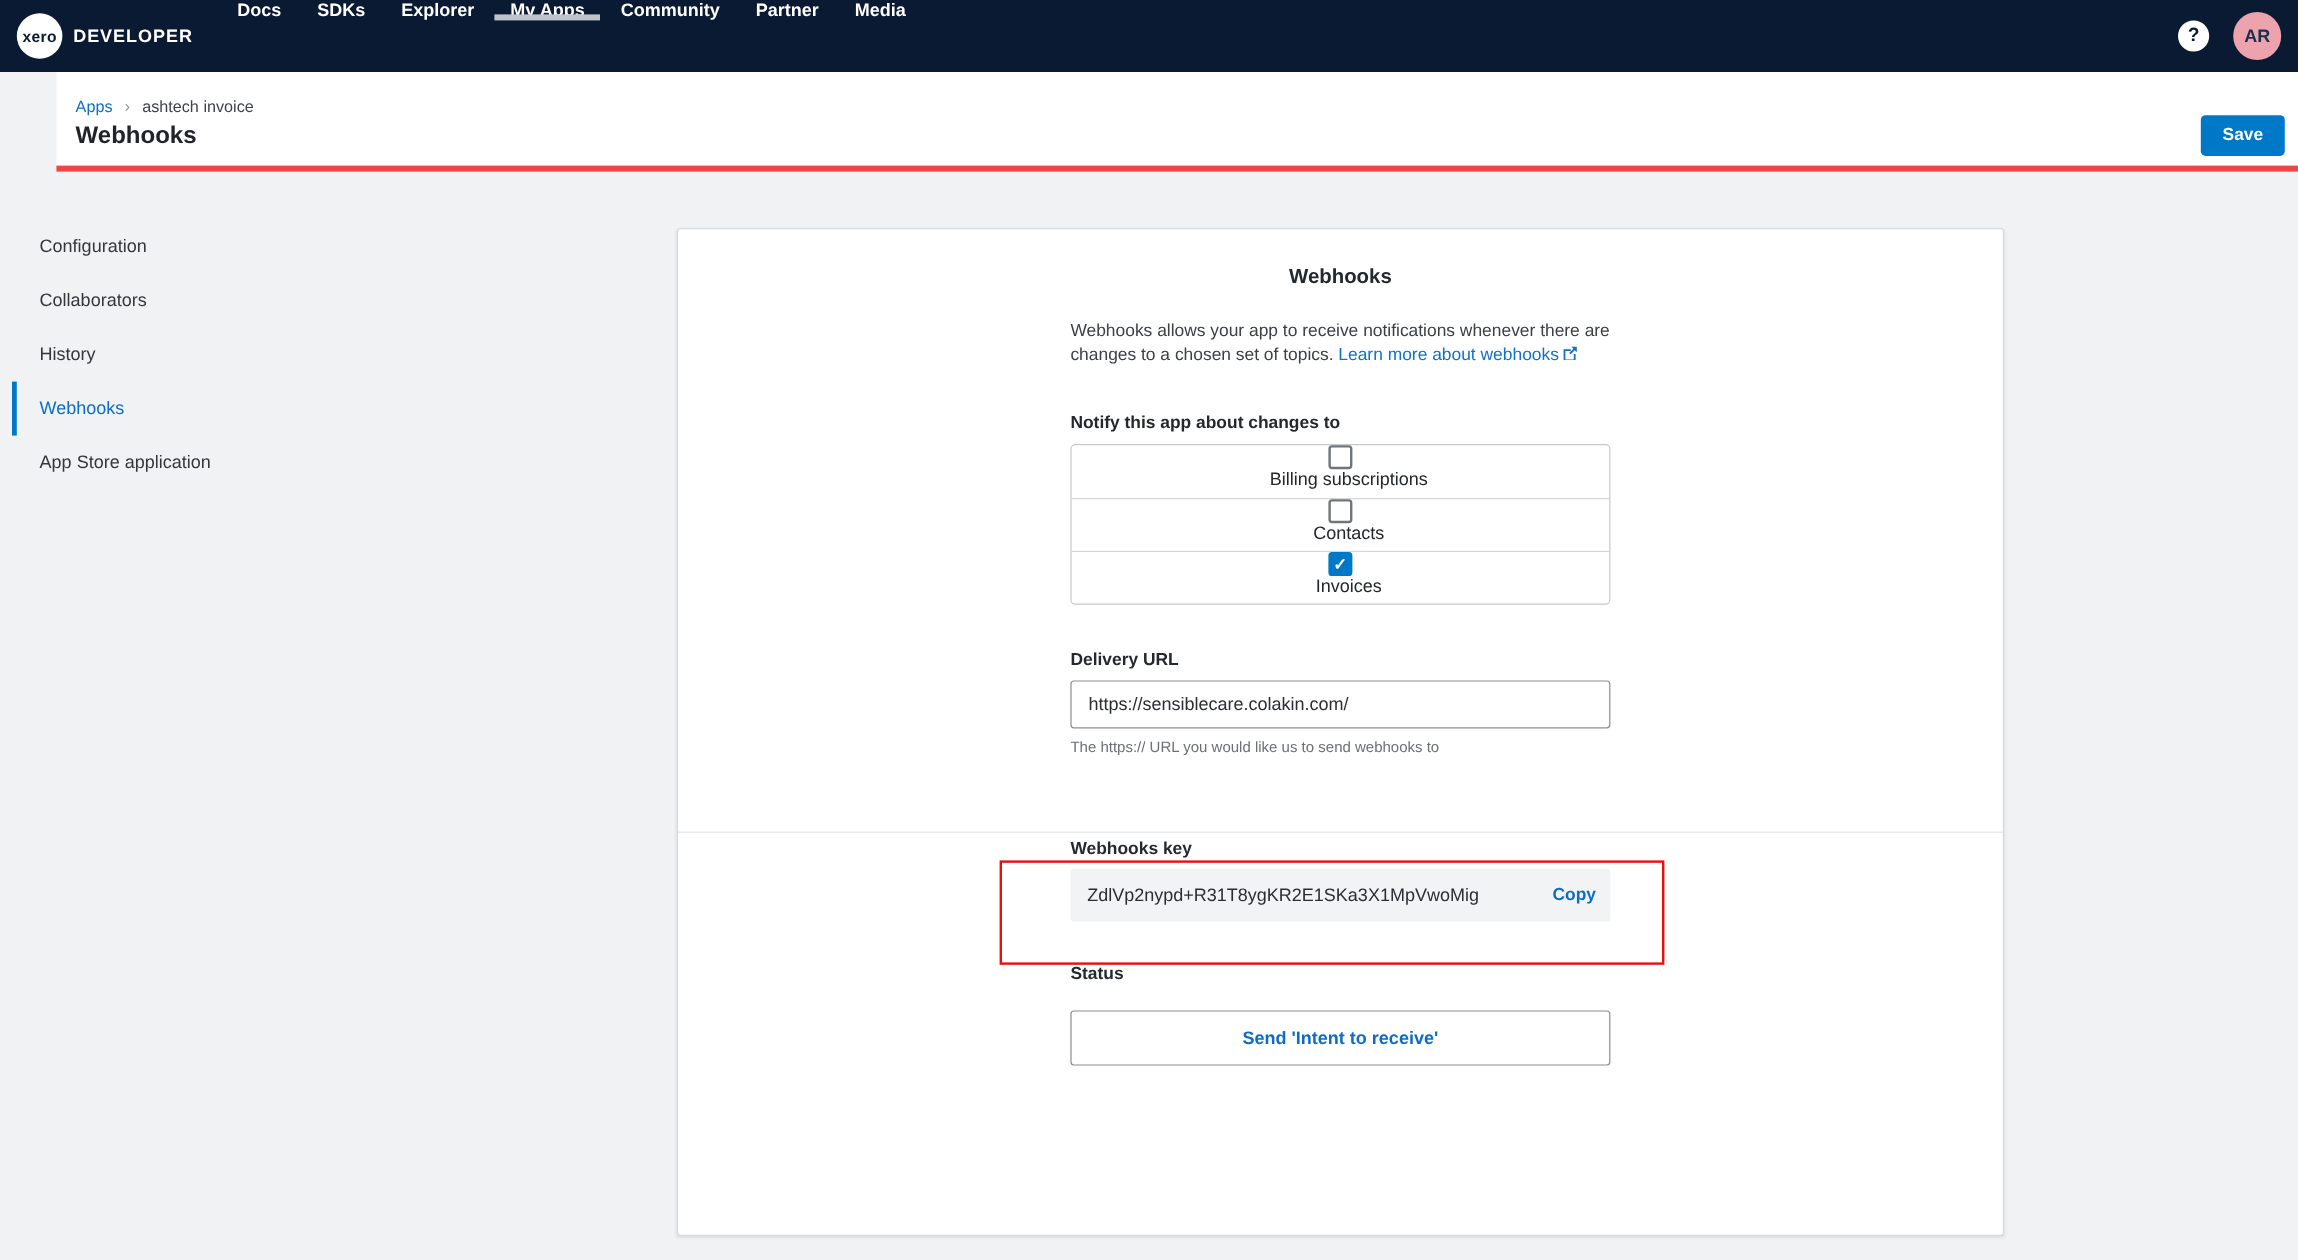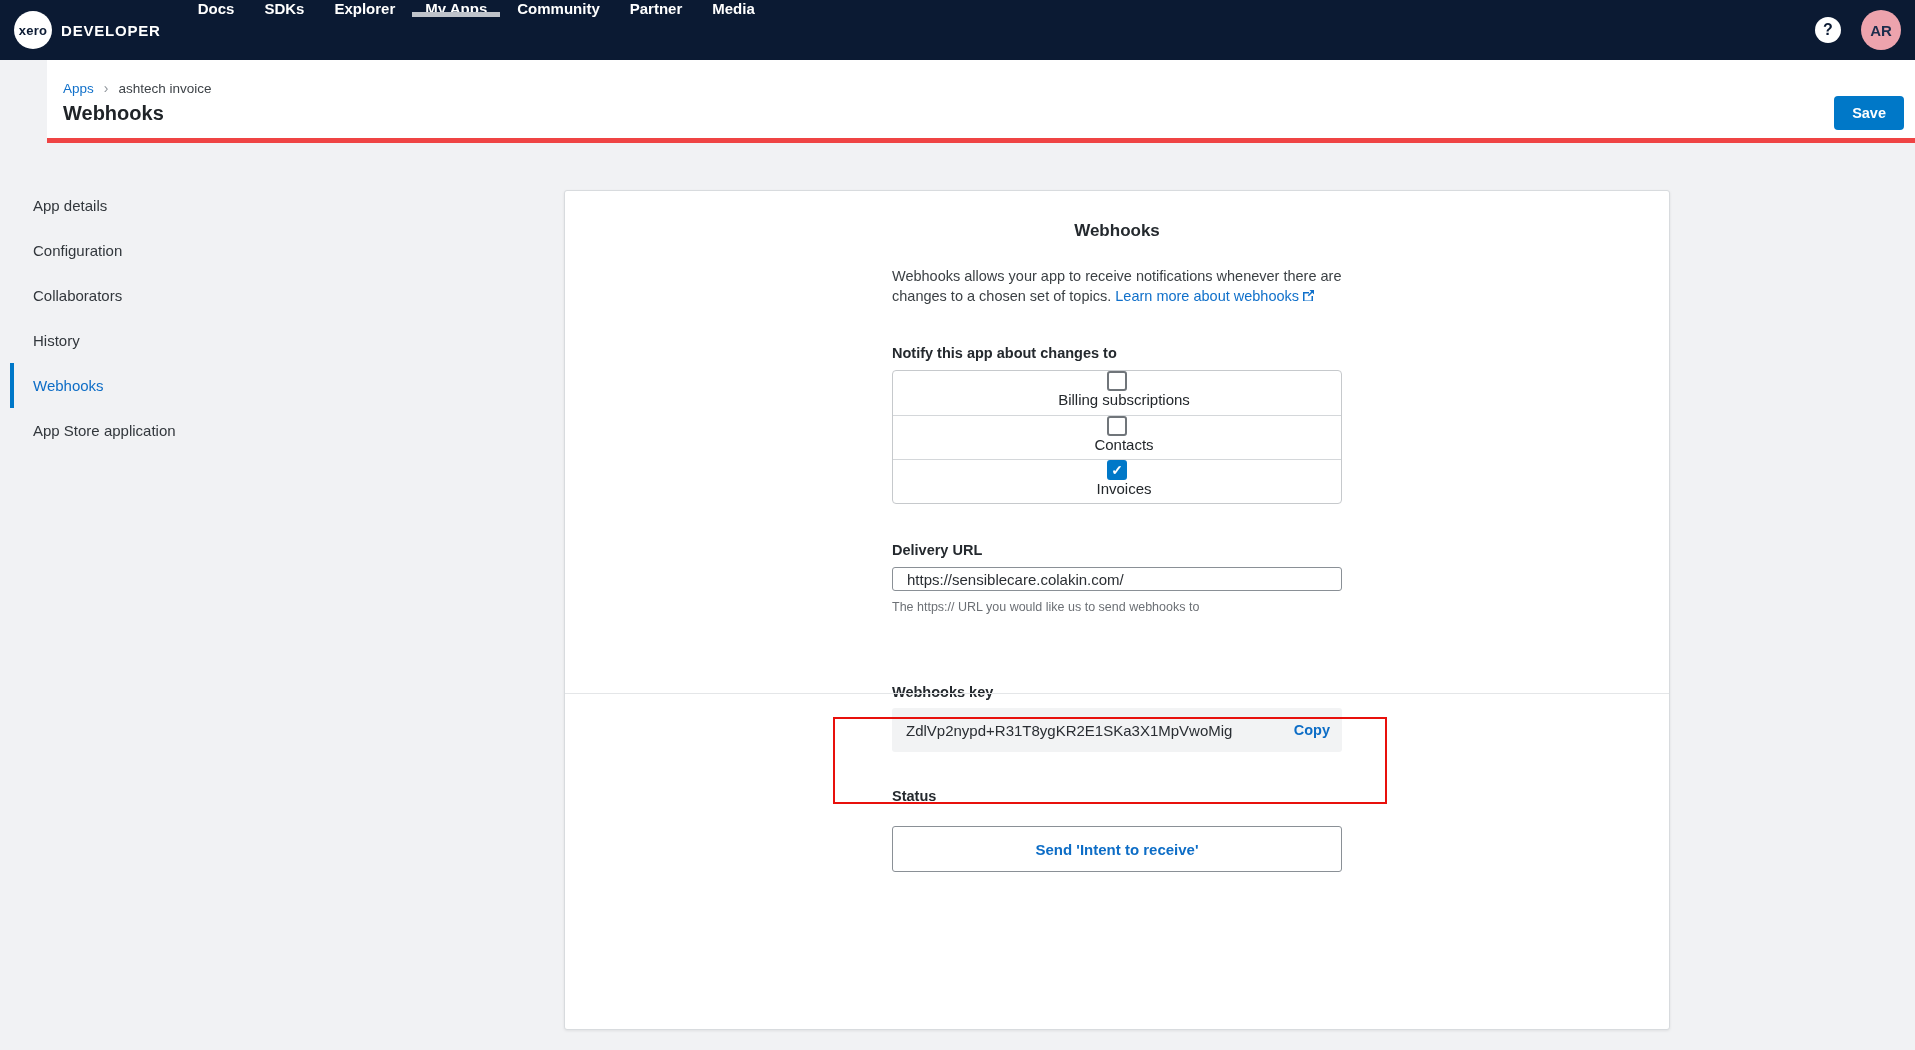--- a/index.html
+++ b/index.html
@@ -97,21 +97,21 @@
   .checkbox {
     width:20px; height:20px; border:2px solid #70757a; border-radius:3px; background:#ffffff;
     display:flex; align-items:center; justify-content:center; cursor:pointer; flex:none;
   }
   .checkbox .check { display:none; color:#ffffff; font-size:14px; font-weight:bold; line-height:1; }
   .checkbox.is-active { background:#0078c8; border-color:#0078c8; }
   .checkbox.is-active .check { display:block; }
   .topic-label { margin-left:14px; font-size:15px; color:#23272b; }
 
   .text-input {
-    margin-top:9px; width:450px; height:24px; border:1px solid #8a9096; border-radius:3px;
+    margin-top:9px; width:450px; height:40px; border:1px solid #8a9096; border-radius:3px;
     padding:0 14px; font-size:15px; color:#2a2e33; background:#ffffff;
     font-family:"Liberation Sans", sans-serif;
   }
   .helper { margin-top:9px; font-size:12.5px; color:#6c7075; }
 
   .card-divider { position:absolute; left:0; top:502px; width:100%; height:1px; background:#e4e6e8; }
 
   .key-label { margin-top:70px; }
   .key-box {
     margin-top:8px; height:44px; background:#f2f3f4; border-radius:3px;
@@ -178,21 +178,20 @@
       <span></span>
         <span></span>
         <span></span>
     </div>
   </div>
 </div>
 
 <div class="content">
 
   <div class="side-nav">
-    <div class="side-item">App details</div>
     <div class="side-item">Configuration</div>
     <div class="side-item">Collaborators</div>
     <div class="side-item">History</div>
     <div class="side-item is-active">Webhooks</div>
     <div class="side-item">App Store application</div>
   </div>
 
   <div class="card">
     <div class="card-divider"></div>
 

